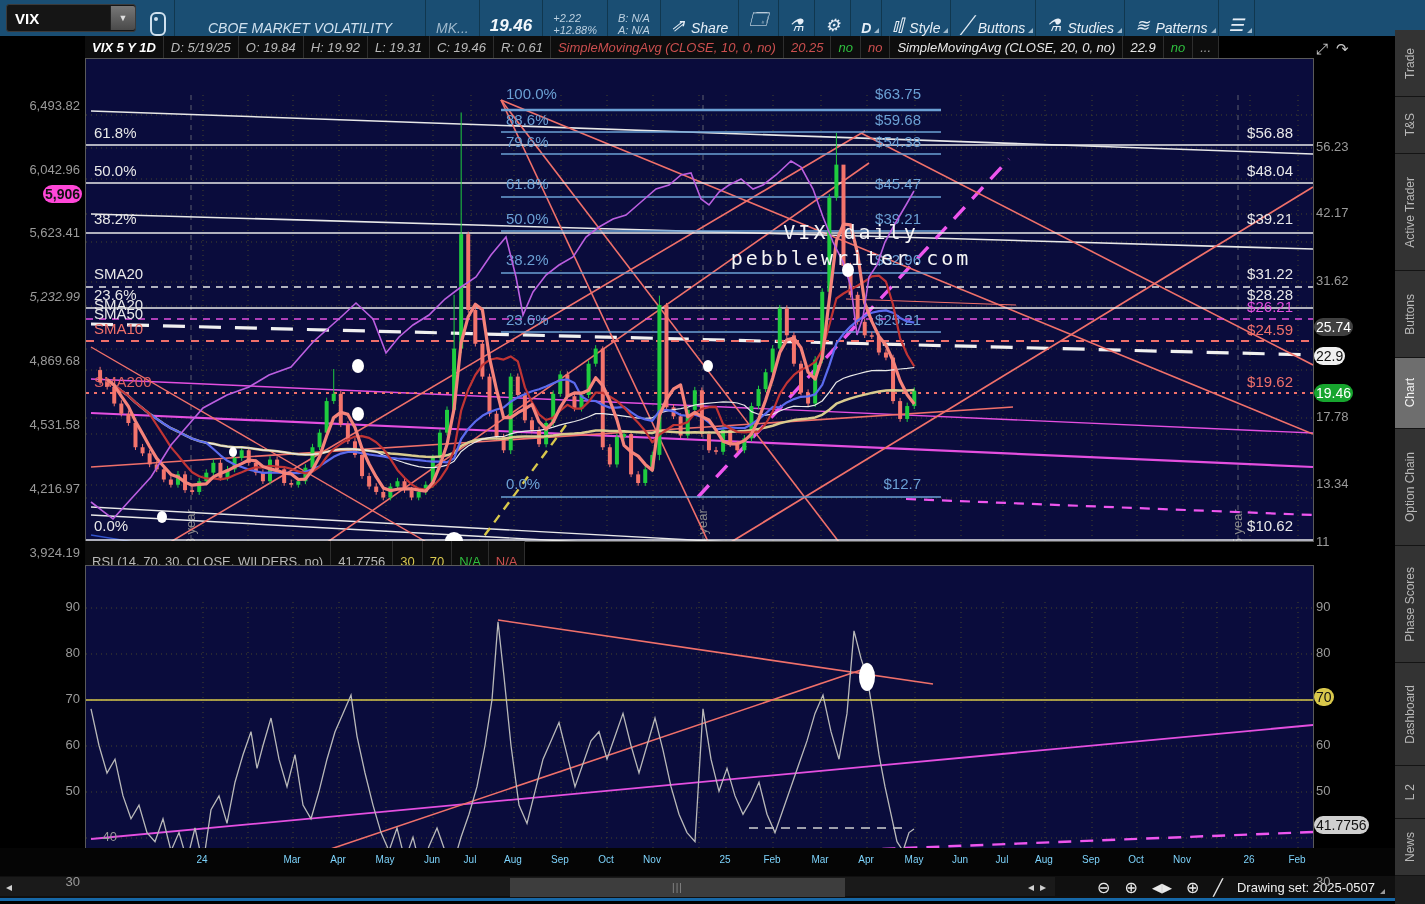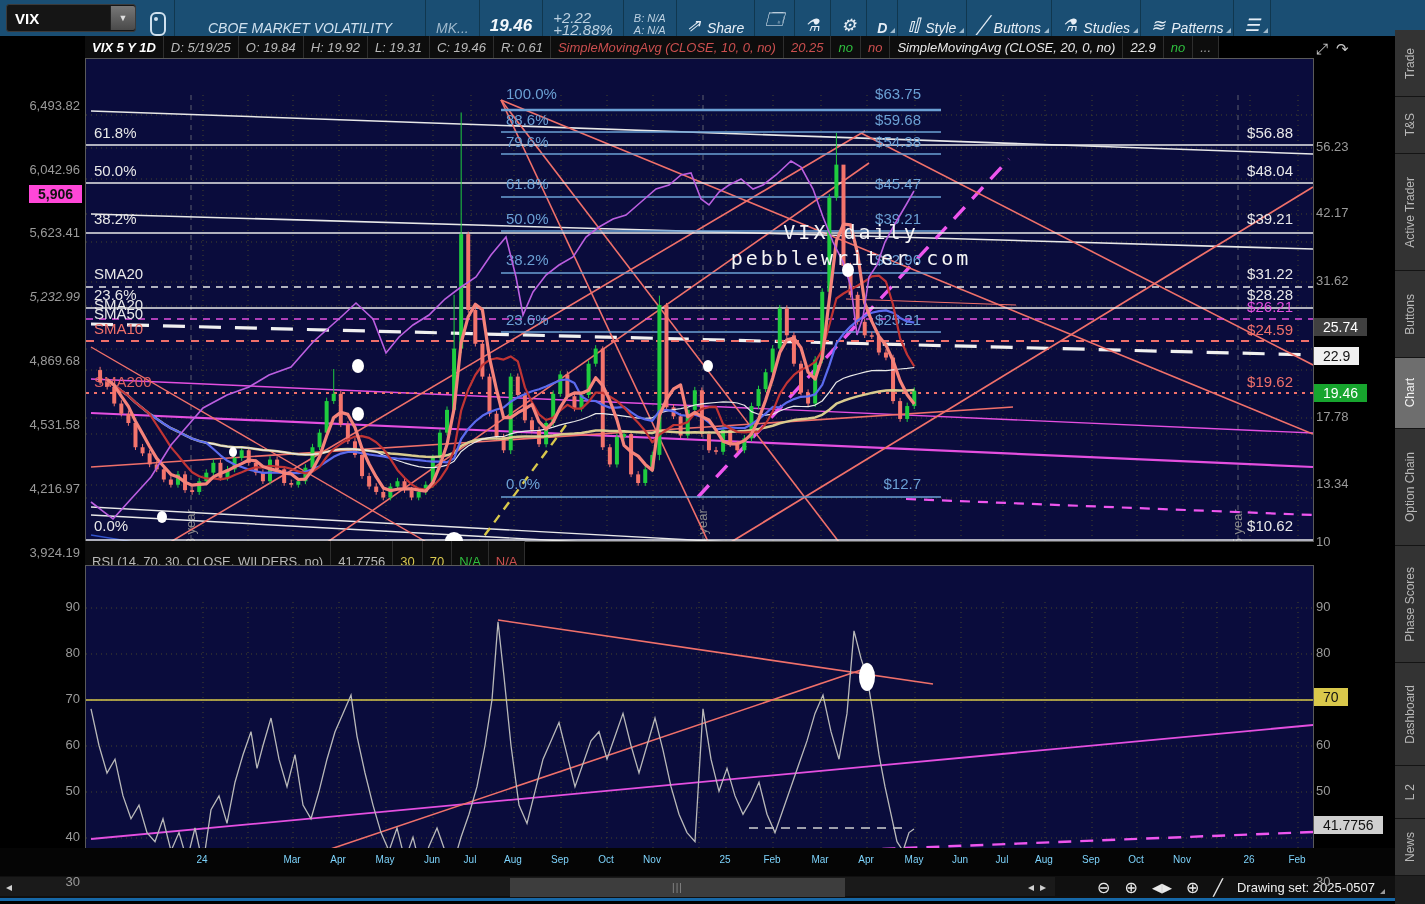--- a/index.html
+++ b/index.html
@@ -13,21 +13,21 @@
   .dd::after{content:"";position:absolute;right:2px;bottom:3px;border-left:5px solid transparent;border-bottom:5px solid #9fb9cc;}
   .symbox{background:#151515;border:1px solid #3a3a3a;border-radius:3px;margin:4px 6px;display:flex;align-items:center;width:128px;height:26px;align-self:center;}
   .symbox .sym{flex:1;color:#fff;font-size:15px;padding-left:8px;font-weight:bold;}
   .symbox .drop{width:24px;height:24px;background:linear-gradient(#777,#4a4a4a);border-left:1px solid #222;
       display:flex;align-items:center;justify-content:center;color:#ddd;font-size:9px;border-radius:0 2px 2px 0;}
   .linkicon{width:12px;height:20px;border:2px solid #cfe0ee;border-radius:6px;position:relative;margin:0 2px;}
   .linkicon::after{content:"";position:absolute;left:2px;top:3px;width:4px;height:4px;border-radius:50%;background:#cfe0ee;}
   .desc{color:#cfe0ee;}
   .mk{color:#9fb9cc;}
   .last{font-size:17px;font-weight:bold;color:#f2f7fb;}
-  .chg{display:flex;flex-direction:column;font-size:15px;line-height:12px;color:#bcd0e0;justify-content:center;}
+  .chg{display:flex;flex-direction:column;font-size:11px;line-height:12px;color:#bcd0e0;justify-content:center;}
   .ba{display:flex;flex-direction:column;font-size:11px;line-height:12px;color:#bcd0e0;justify-content:center;}
   .tbicon{font-size:17px;color:#e6eef6;}
   .spacer{flex:1;border-right:none;}
   
   .sidebar{position:absolute;right:0;top:30px;width:30px;height:874px;background:#1f1f1f;display:flex;flex-direction:column;}
   .side-tab{display:flex;align-items:center;justify-content:center;border-bottom:1px solid #141414;
       background:#333;color:#b9b9b9;font-size:12px;}
   .side-tab span{writing-mode:vertical-rl;transform:rotate(180deg);white-space:nowrap;}
   .side-tab.active{background:#6e6e6e;color:#f2f2f2;}
   
@@ -35,21 +35,21 @@
   .hdr{position:absolute;left:85px;top:0px;height:22px;display:flex;align-items:stretch;background:#0d0d0d;
        font-size:13px;color:#b9b9b9;font-style:italic;}
   .hcell{display:flex;align-items:center;padding:0 7px;border-right:1px solid #2e2e2e;white-space:nowrap;}
   .hcell.title{color:#fff;font-weight:bold;}
   .red{color:#cc4f4f;} .grn{color:#2fbf3f;} .wht{color:#e8e8e8;} .yel{color:#d8c850;} .gry{color:#9a9a9a;}
   .plot{position:absolute;background:#0a0c3c;border:1px solid #5a5a5a;}
   #mainPlot{left:85px;top:22px;width:1227px;height:482px;}
   #rsiPlot{left:85px;top:529px;width:1227px;height:283px;}
   .rsi-hdr{position:absolute;left:85px;top:505px;height:40px;display:flex;background:#0d0d0d;font-size:13px;color:#b9b9b9;}
   .axis-label{position:absolute;color:#9a9a9a;font-size:13px;white-space:nowrap;} 
-  .badge{position:absolute;font-size:14px;padding:1px 9px;border-radius:0;color:#fff;white-space:nowrap;}
+  .badge{position:absolute;font-size:14px;padding:1px 2px;border-radius:9px;color:#fff;white-space:nowrap;}
   .watermark{position:absolute;left:595px;top:160px;width:340px;text-align:center;color:#f5f5f5;
       font-family:"DejaVu Sans Mono",monospace;font-size:20px;letter-spacing:3px;line-height:26px;}
   .corner-icons{position:absolute;left:1316px;top:4px;color:#c8c8c8;font-size:15px;display:flex;gap:8px;}
   
   .time-axis{position:absolute;left:0;top:812px;width:1395px;height:28px;background:#050505;}
   .time-axis span{position:absolute;top:6px;transform:translateX(-50%);color:#7dd3fc;font-size:10px;}
   
   .bottom-bar{position:absolute;left:0;top:840px;width:1395px;height:22px;background:#101010;}
   .sb-track{position:absolute;left:0;top:1px;width:1055px;height:19px;background:#1a1a1a;}
   .sb-thumb{position:absolute;left:510px;top:1px;width:335px;height:19px;background:#3d3d3d;color:#8a8a8a;
@@ -681,30 +681,30 @@
     <div class="axis-label" style="right:1345px;top:353px;">4,869.68</div>
     <div class="axis-label" style="right:1345px;top:417px;">4,531.58</div>
     <div class="axis-label" style="right:1345px;top:481px;">4,216.97</div>
     <div class="axis-label" style="right:1345px;top:545px;">3,924.19</div>
     <div class="badge" style="right:1343px;top:185px;background:#ff47d8;color:#111;font-weight:bold;">5,906</div>
     <div class="axis-label" style="left:1316px;top:139px;">56.23</div>
     <div class="axis-label" style="left:1316px;top:205px;">42.17</div>
     <div class="axis-label" style="left:1316px;top:273px;">31.62</div>
     <div class="axis-label" style="left:1316px;top:409px;">17.78</div>
     <div class="axis-label" style="left:1316px;top:476px;">13.34</div>
-    <div class="axis-label" style="left:1316px;top:534px;">10</div>
+    <div class="axis-label" style="left:1316px;top:534px;">11</div>
     <div class="badge" style="left:1314px;top:318px;background:#404040;color:#ffffff;">25.74</div>
     <div class="badge" style="left:1314px;top:347px;background:#f0f0f0;color:#111111;">22.9</div>
     <div class="badge" style="left:1314px;top:384px;background:#17a52e;color:#ffffff;">19.46</div>
     <div class="axis-label" style="right:1345px;top:599px;">90</div>
     <div class="axis-label" style="right:1345px;top:645px;">80</div>
     <div class="axis-label" style="right:1345px;top:691px;">70</div>
     <div class="axis-label" style="right:1345px;top:737px;">60</div>
     <div class="axis-label" style="right:1345px;top:783px;">50</div>
-    <div class="axis-label" style="right:1345px;top:829px;">40</div>
+    <div class="axis-label" style="right:1308px;top:829px;">40</div>
     <div class="axis-label" style="right:1345px;top:874px;">30</div>
     <div class="axis-label" style="left:1316px;top:599px;">90</div>
     <div class="axis-label" style="left:1316px;top:645px;">80</div>
     <div class="axis-label" style="left:1316px;top:737px;">60</div>
     <div class="axis-label" style="left:1316px;top:783px;">50</div>
     <div class="axis-label" style="left:1316px;top:874px;">30</div>
     <div class="badge" style="left:1314px;top:688px;background:#d9c84b;color:#111111;">70</div>
     <div class="badge" style="left:1314px;top:816px;background:#d0d0d0;color:#111111;">41.7756</div>
   </div>
 

